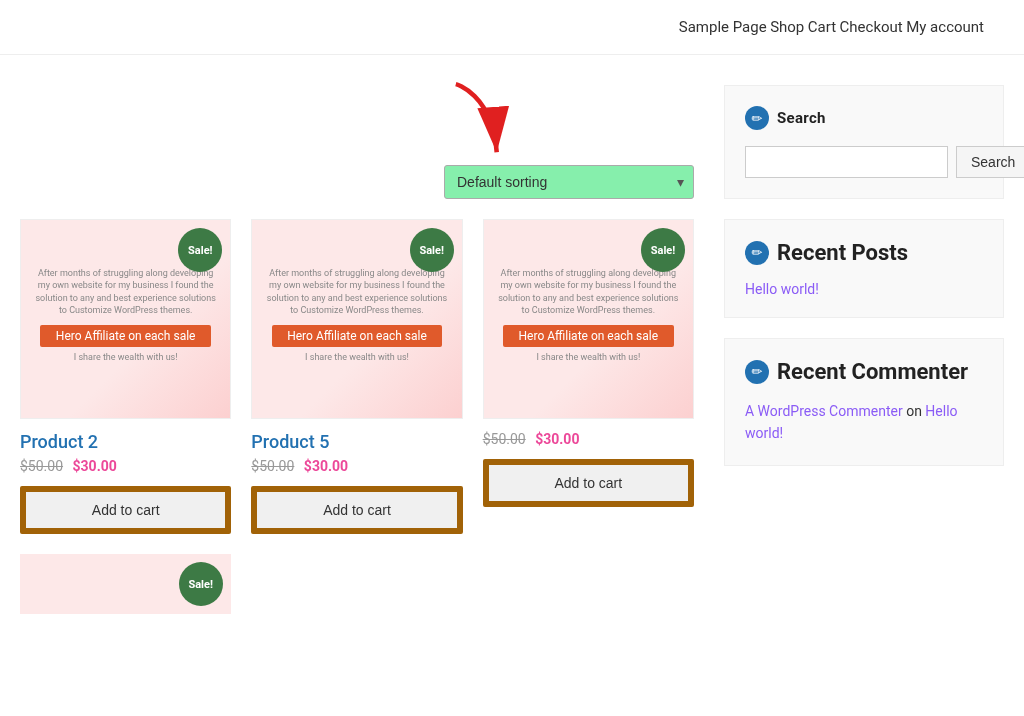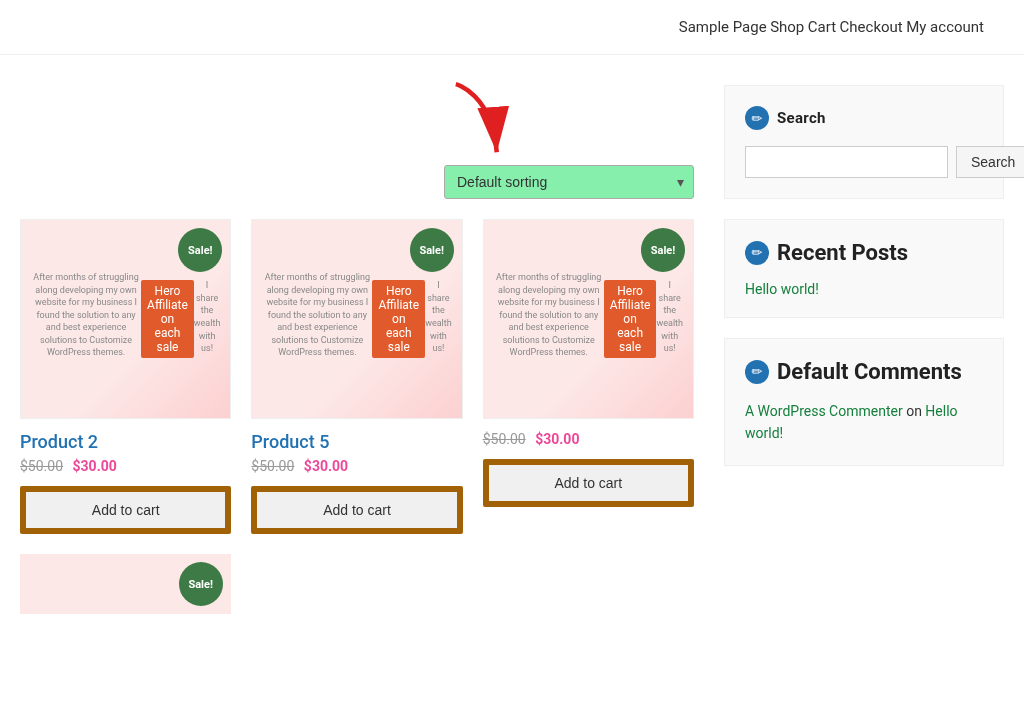--- a/index.html
+++ b/index.html
@@ -100,21 +100,21 @@
       overflow: hidden;
       margin-bottom: 12px;
     }
 
     
     .product-image-inner {
       width: 100%;
       height: 100%;
       background: linear-gradient(135deg, #fde8e8 60%, #fcd0d0 100%);
       display: flex;
-      flex-direction: row;
+      flex-direction: column;
       align-items: center;
       justify-content: center;
       padding: 10px;
     }
 
     .product-image-text {
       font-size: 9px;
       color: #888;
       text-align: center;
       line-height: 1.4;
@@ -247,21 +247,21 @@
       padding: 7px 14px;
       border: 1px solid #ccc;
       background: #f5f5f5;
       font-size: 14px;
       cursor: pointer;
       color: #333;
       white-space: nowrap;
     }
 
     .sidebar-link {
-      color: #15803d;
+      color: #8b5cf6;
       text-decoration: none;
       font-size: 14px;
       cursor: pointer;
     }
 
     .recent-comment {
       font-size: 14px;
       line-height: 1.6;
     }
 
@@ -414,21 +414,21 @@
         <span class="section-title">Recent Posts</span>
       </div>
       <a class="sidebar-link">Hello world!</a>
     </div>
 
     <div class="sidebar-section">
       <div class="sidebar-section-header">
         <div class="section-icon">
           <span>✏</span>
         </div>
-        <span class="section-title">Default Comments</span>
+        <span class="section-title">Recent Commenter</span>
       </div>
       <div class="recent-comment">
         <a class="sidebar-link">A WordPress Commenter</a>
         <span>on</span>
         <span> </span>
         <a class="sidebar-link">Hello world!</a>
       </div>
     </div>
 
   </aside>

